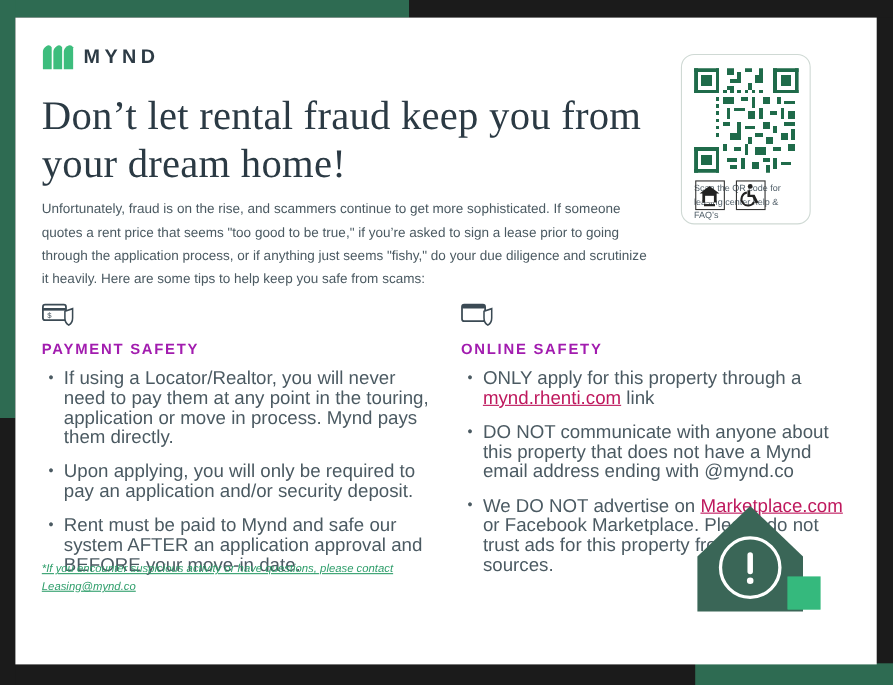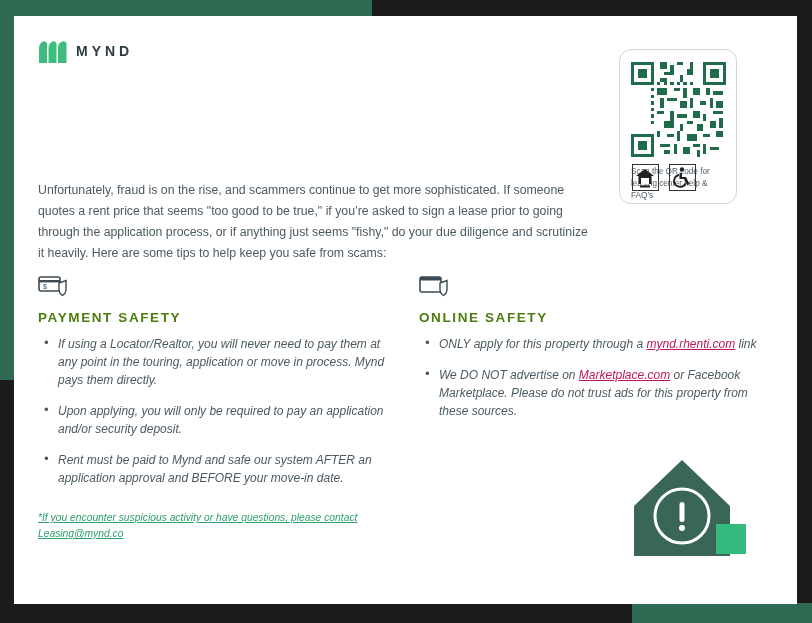--- a/index.html
+++ b/index.html
@@ -63,21 +63,21 @@
     display: flex;
     align-items: center;
     gap: 8px;
   }
   #logo .mark {
     width: 30px;
     height: 26px;
     position: relative;
   }
   #logo .logo-text {
-    font-size: 14px;
+    font-size: 18px;
     font-weight: bold;
     letter-spacing: 4px;
     color: #2d3b45;
   }
 
   
   #headline {
     position: absolute;
     left: 24px;
     top: 68px;
@@ -149,36 +149,35 @@
 
   .col-icon {
     width: 32px;
     height: 24px;
     margin-bottom: 12px;
   }
   .col-title {
     font-size: 13.5px;
     font-weight: bold;
     letter-spacing: 1.6px;
-    color: #4d7c0f;
+    color: #a21caf;
     margin-bottom: 10px;
   }
   ul.points {
     list-style: none;
     margin: 0;
     padding: 0;
   }
   ul.points li {
     position: relative;
     padding-left: 20px;
     margin-bottom: 13px;
-    font-size: 12px;
+    font-size: 17px;
     line-height: 18px;
     color: #4b5a62;
-    font-style: italic;
   }
   ul.points li::before {
     content: "\2022";
     position: absolute;
     left: 6px;
     top: -1px;
     color: #4b5a62;
     font-size: 13px;
   }
   .inline-link {
@@ -222,20 +221,21 @@
     <span class="mark">
       <svg width="30" height="26" viewBox="0 0 30 26">
         <path d="M1 25 L1 9 Q1 6 4 4 Q7 2 9 5 L9 25 Z" fill="#3dbd7d"></path>
         <path d="M10.5 25 L10.5 9 Q10.5 6 13.5 4 Q16.5 2 18.5 5 L18.5 25 Z" fill="#3dbd7d"></path>
         <path d="M20 25 L20 9 Q20 6 23 4 Q26.5 2 28.5 5 L28.5 25 Z" fill="#3dbd7d"></path>
       </svg>
     </span>
     <span class="logo-text">MYND</span>
   </div>
 
+  <div id="headline">Don’t let rental fraud keep you from your dream home!</div>
 
   <div id="intro">Unfortunately, fraud is on the rise, and scammers continue to get more sophisticated. If someone quotes a rent price that seems "too good to be true," if you’re asked to sign a lease prior to going through the application process, or if anything just seems "fishy,"  do your due diligence and scrutinize it heavily. Here are some tips to help keep you safe from scams:</div>
 
   <div id="qr-card">
     <svg id="qr-code" viewBox="0 0 29 29" shape-rendering="crispEdges">
       <rect width="29" height="29" fill="#ffffff"></rect>
       <g fill="#1f6b4a">
 
         <rect x="0" y="0" width="7" height="1"></rect>
           <rect x="0" y="6" width="7" height="1"></rect>
@@ -357,20 +357,21 @@
     <div class="col-icon">
       <svg width="32" height="24" viewBox="0 0 32 24">
         <rect x="1" y="3" width="21" height="15" rx="2" fill="none" stroke="#3b4a54" stroke-width="1.6"></rect>
         <rect x="1" y="3" width="21" height="3.5" rx="1.5" fill="#3b4a54"></rect>
         <path d="M21 9 L28 6.6 L28 15 Q28 19.5 24.5 21.5 Q21 19.5 21 15 Z" fill="#ffffff" stroke="#3b4a54" stroke-width="1.4"></path>
       </svg>
     </div>
     <div class="col-title">ONLINE SAFETY</div>
     <ul class="points">
       <li><span>ONLY apply for this property through a </span><a class="inline-link" href="#">mynd.rhenti.com</a><span> link</span></li>
+      <li>DO NOT communicate with anyone about this property that does not have a Mynd email address ending with @mynd.co</li>
       <li><span>We DO NOT advertise on </span><a class="inline-link" href="#">Marketplace.com</a><span> or Facebook Marketplace. Please do not trust ads for this property from these sources.</span></li>
     </ul>
   </div>
 
   <div id="footnote">*If you encounter suspicious activity or have questions, please contact Leasing@mynd.co</div>
 
   <div id="house-graphic">
     <svg width="135" height="135" viewBox="0 0 135 135">
       <path d="M10 60 L58 14 L106 60 L106 110 L10 110 Z" fill="#3a6657"></path>
       <circle cx="58" cy="70" r="27" fill="none" stroke="#ffffff" stroke-width="3"></circle>

